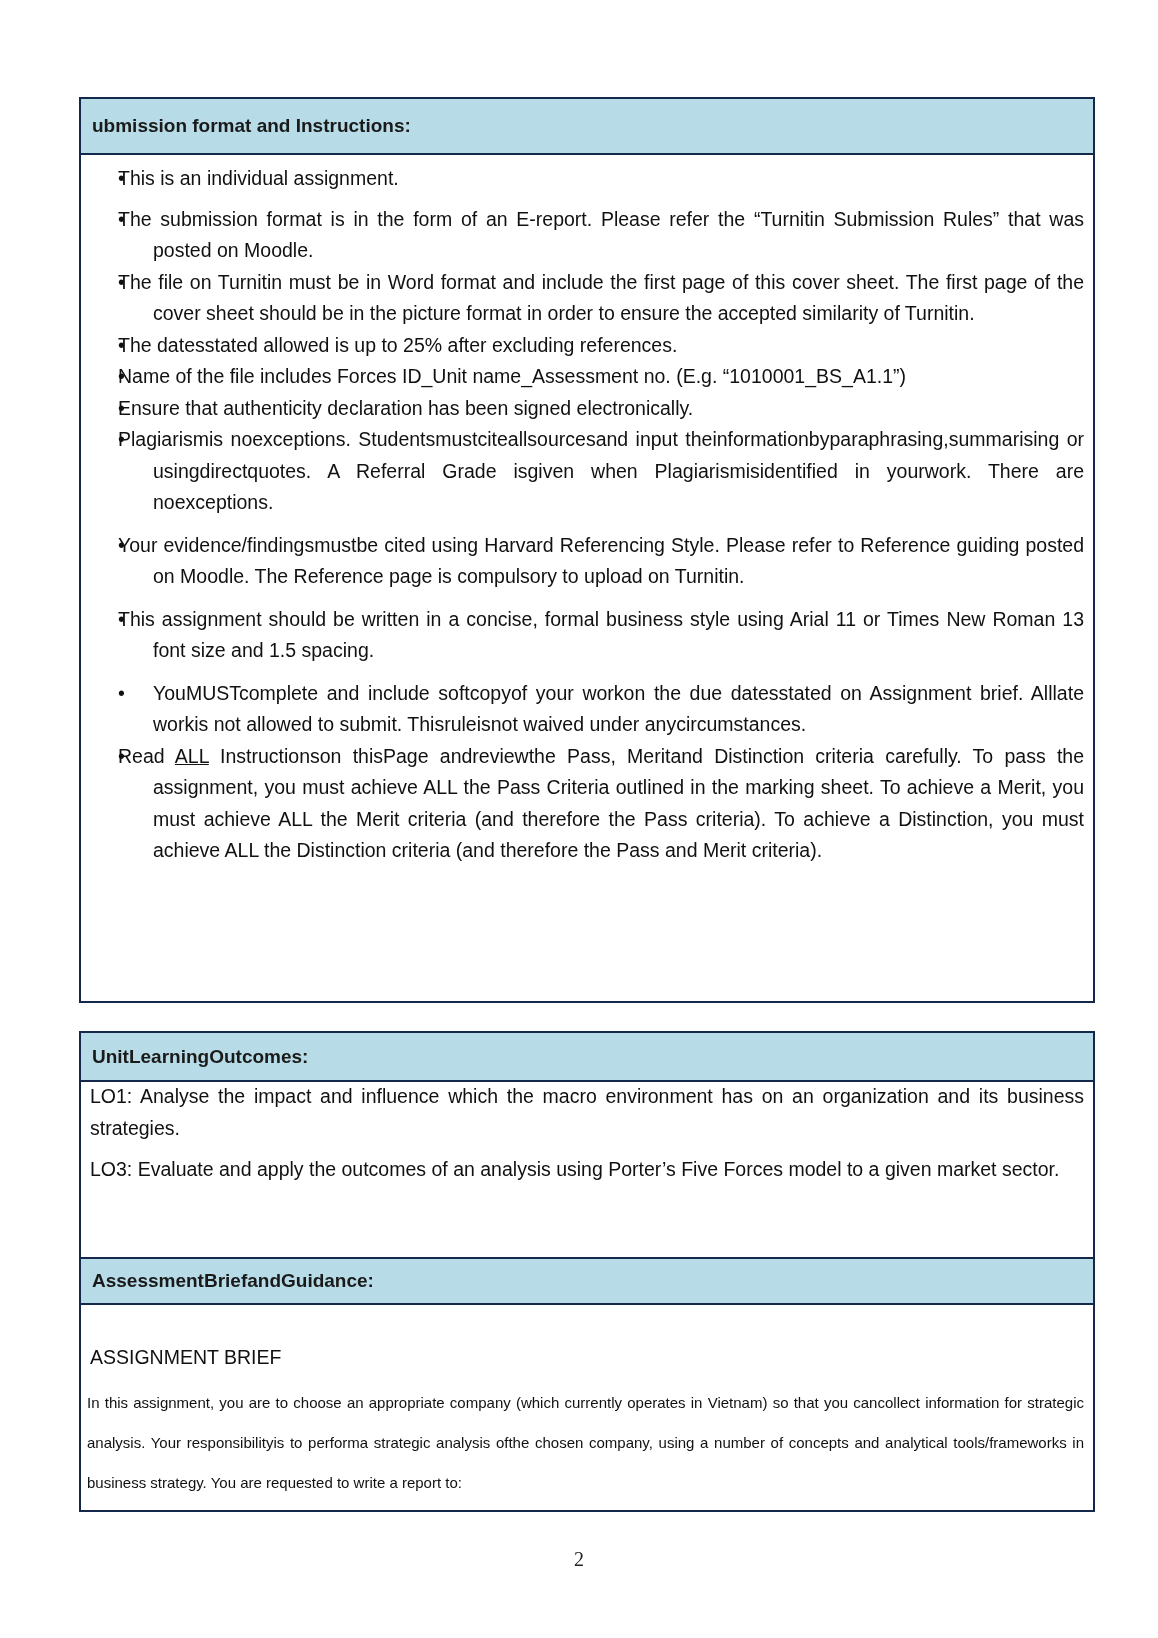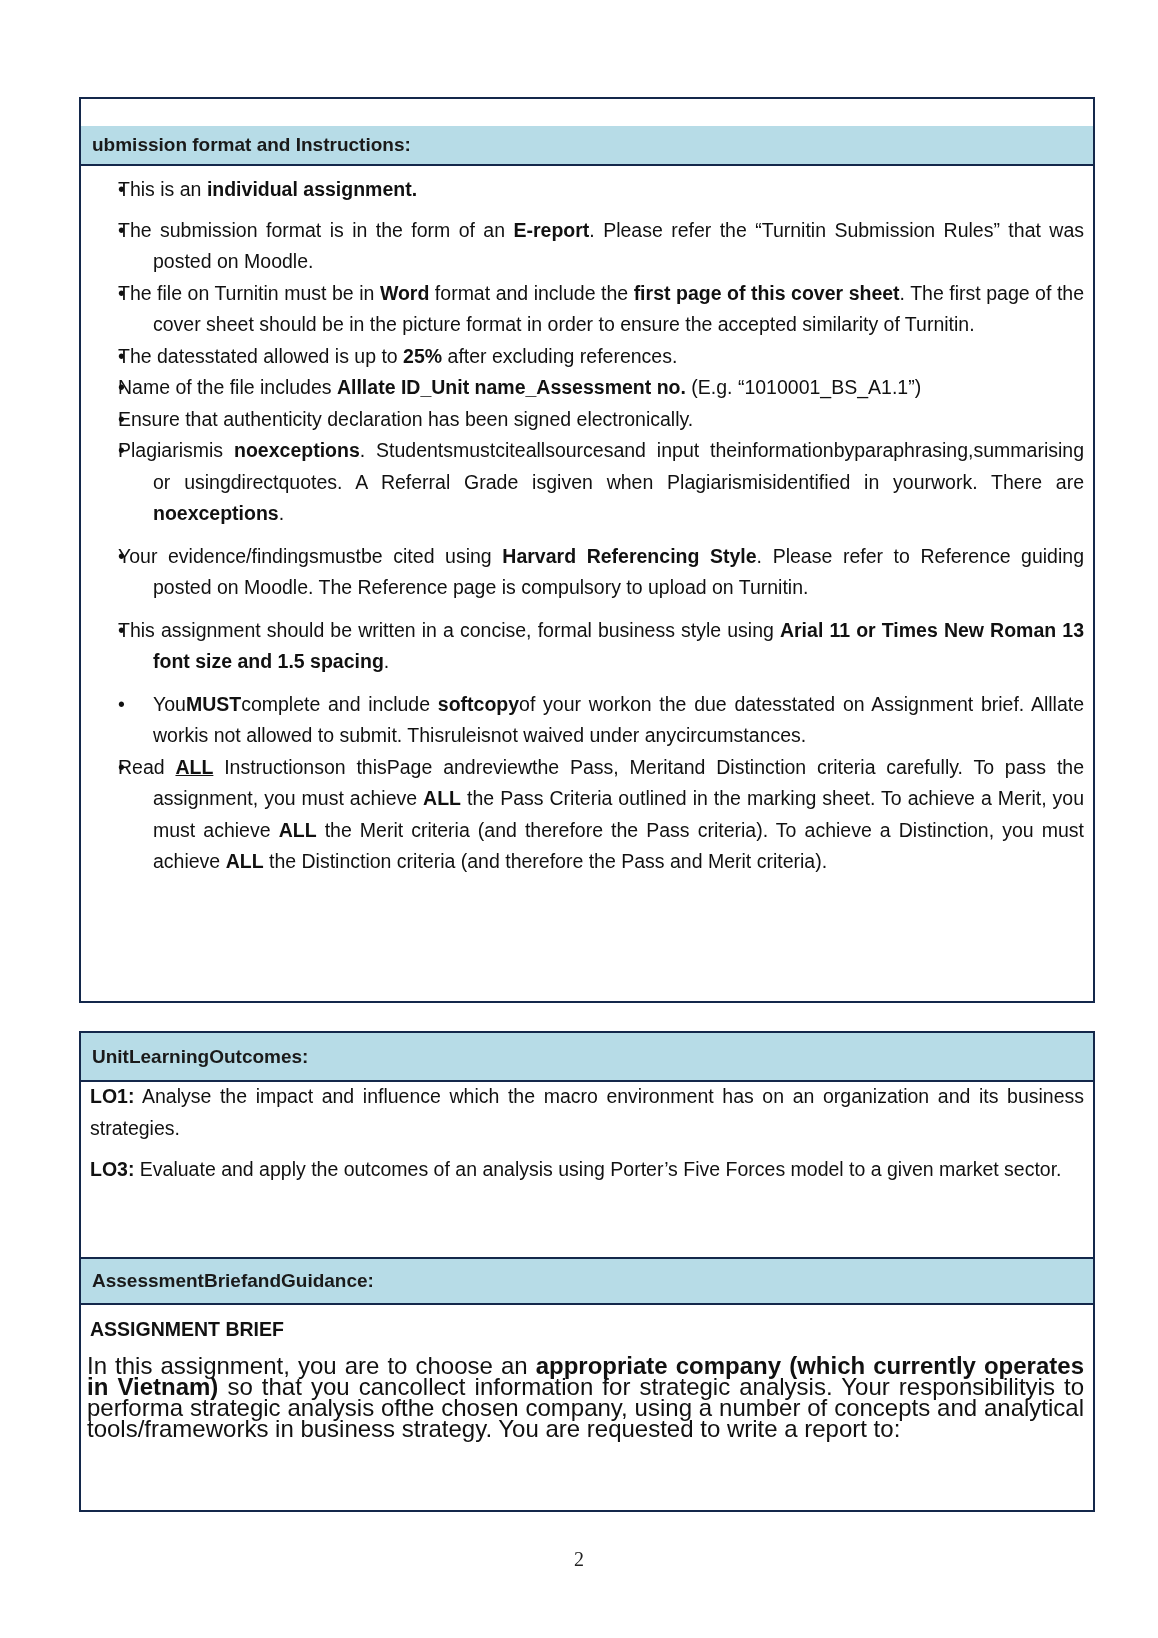--- a/index.html
+++ b/index.html
@@ -6,40 +6,40 @@
   body { width: 1158px; height: 1638px; position: relative; overflow: hidden;
          font-family: "Liberation Sans", sans-serif; color: #111; }
   .box { position: absolute; left: 79px; width: 1016px; border: 2px solid #14284b; box-sizing: border-box; background: #fff; }
   .box-header { background: #b7dce7; border-bottom: 2px solid #14284b; box-sizing: border-box;
                 font-weight: bold; font-size: 19px; color: #1a1a1a; display: flex; align-items: center; padding-left: 11px; }
   .bullets { list-style: none; margin: 0; padding: 0; }
   .bullets li { position: relative; font-size: 19.5px; line-height: 31.5px; text-align: justify;
                 padding-left: 72px; padding-right: 9px; text-indent: -35px; }
   .bullets li .dot { display: inline-block; width: 0; text-indent: 0; }
   .bullets li.gap { margin-top: 11px; }
-  .b { font-weight: bold; }
+  .b { font-weight: normal; margin-top: 28px; }
   .u { text-decoration: underline; }
   .lo { font-size: 19.5px; line-height: 31.5px; text-align: justify; padding: 0 9px 0 9px; }
-  .para { font-size: 24px; line-height: 21px; text-align: justify; padding: 0 9px 0 6px; }
+  .para { font-size: 15px; line-height: 40px; text-align: justify; padding: 0 9px 0 6px; }
   .pagenum { position: absolute; top: 1548px; left: 0; width: 1158px; text-align: center;
              font-family: "Liberation Serif", serif; font-size: 20px; color: #222; }
 </style>
 </head>
 <body>
 
 <div class="box" style="top:97px; height:906px;">
-  <div class="box-header" style="height:40px;margin-top:27px;">
+  <div class="box-header" style="height:56px;">
     <span>ubmission format and Instructions:</span>
   </div>
   <ul class="bullets" id="s1-list" style="padding-top:8px;">
       <li style="margin-top: 0px;"><span class="dot">•</span><span>This is an </span><span class="b">individual assignment.</span></li>
       <li style="margin-top: 9px;"><span class="dot">•</span><span>The submission format is in the form of an </span><span class="b">E-report</span><span>. Please refer the “Turnitin Submission Rules” that was posted on Moodle.</span></li>
       <li><span class="dot">•</span><span>The file on Turnitin must be in </span><span class="b">Word</span><span> format and include the </span><span class="b">first page of this cover sheet</span><span>. The first page of the cover sheet should be in the picture format in order to ensure the accepted similarity of Turnitin.</span></li>
       <li><span class="dot">•</span><span>The datesstated allowed is up to </span><span class="b">25%</span><span> after excluding references.</span></li>
-      <li><span class="dot">•</span><span>Name of the file includes </span><span class="b">Alllate ID_Unit name_Assessment no.</span><span> (E.g. “1010001_BS_A1.1”)</span></li>
+      <li><span class="dot">•</span><span>Name of the file includes </span><span class="b">Forces ID_Unit name_Assessment no.</span><span> (E.g. “1010001_BS_A1.1”)</span></li>
       <li><span class="dot">•</span><span>Ensure that authenticity declaration has been signed electronically.</span></li>
       <li><span class="dot">•</span><span>Plagiarismis </span><span class="b">noexceptions</span><span>. Studentsmustciteallsourcesand input theinformationbyparaphrasing,summarising or usingdirectquotes. A Referral Grade isgiven when Plagiarismisidentified in yourwork. There are </span><span class="b">noexceptions</span><span>.</span></li>
       <li class="gap"><span class="dot">•</span><span>Your evidence/findingsmustbe cited using </span><span class="b">Harvard Referencing Style</span><span>. Please refer to Reference guiding posted on Moodle. The Reference page is compulsory to upload on Turnitin.</span></li>
       <li class="gap"><span class="dot">•</span><span>This assignment should be written in a concise, formal business style using </span><span class="b">Arial 11 or Times New Roman 13 font size and 1.5 spacing</span><span>.</span></li>
       <li class="gap" style="text-indent: 0px; padding-left: 72px;"><span class="dot" style="position: absolute; left: 37px;">•</span><span>You</span><span class="b">MUST</span><span>complete and include </span><span class="b">softcopy</span><span>of your workon the due datesstated on Assignment brief. Alllate workis not allowed to submit. Thisruleisnot waived under anycircumstances.</span></li>
       <li><span class="dot">•</span><span>Read </span><span class="b u">ALL</span><span> Instructionson thisPage andreviewthe Pass, Meritand Distinction criteria carefully. To pass the assignment, you must achieve </span><span class="b">ALL</span><span> the Pass Criteria outlined in the marking sheet. To achieve a Merit, you must achieve </span><span class="b">ALL</span><span> the Merit criteria (and therefore the Pass criteria). To achieve a Distinction, you must achieve </span><span class="b">ALL</span><span> the Distinction criteria (and therefore the Pass and Merit criteria).</span></li>
     </ul>
 </div>
 
 <div class="box" style="top:1031px; height:257px;">

